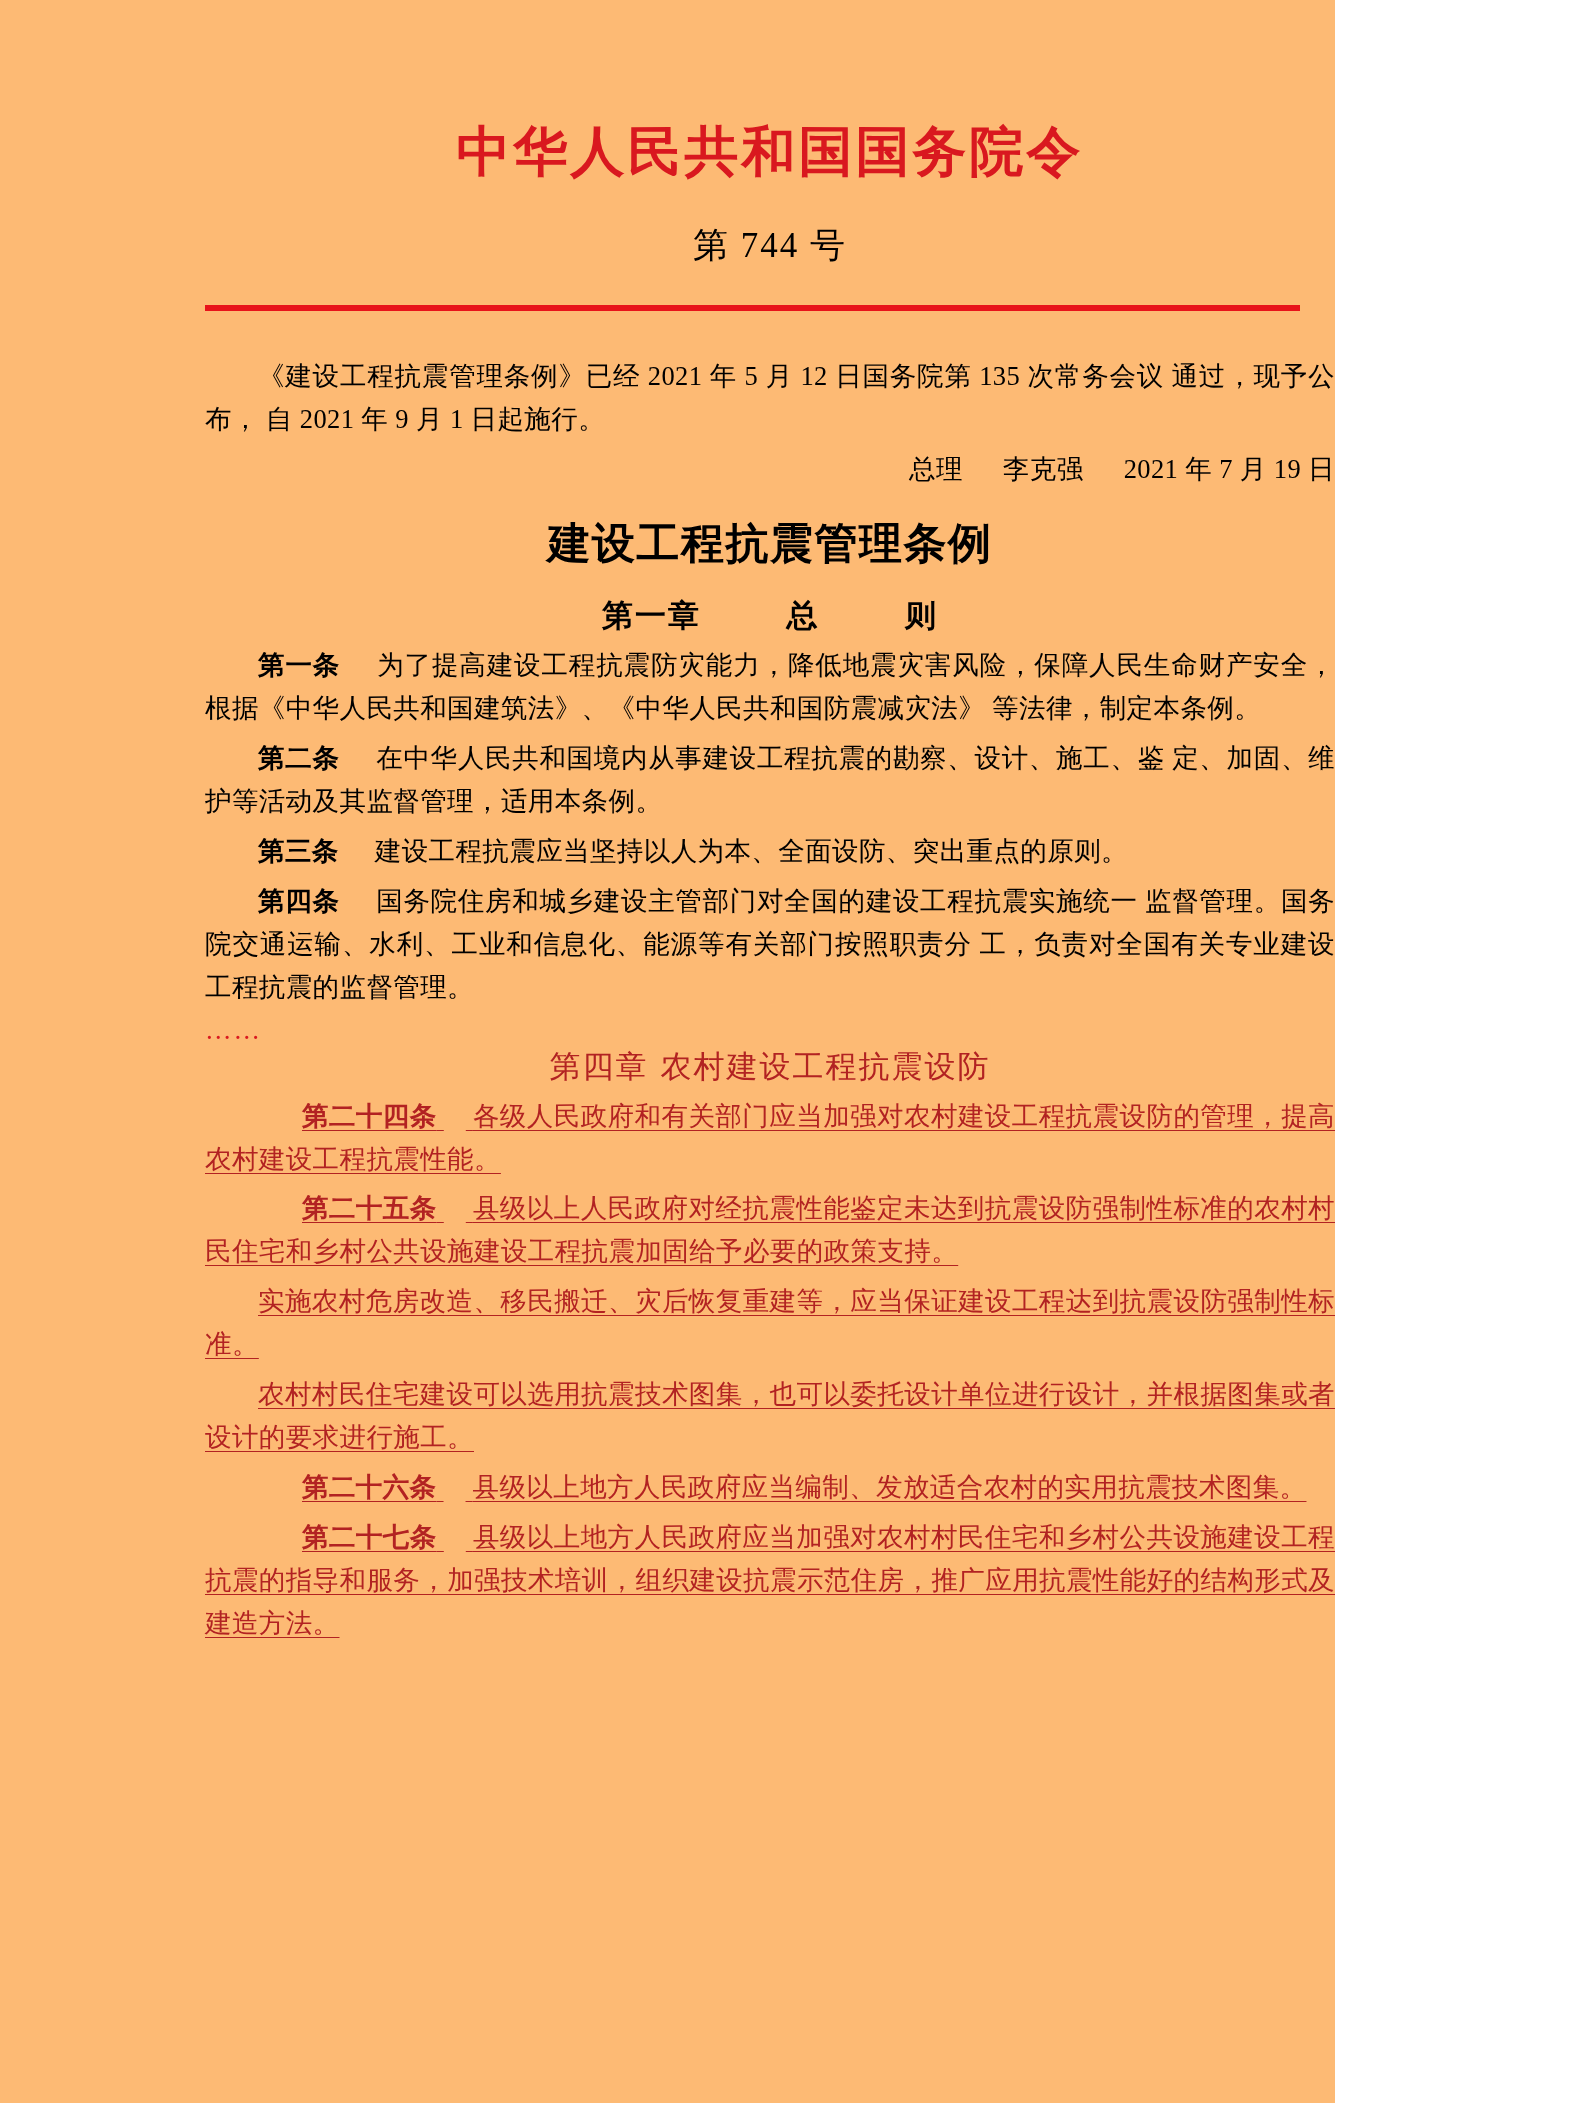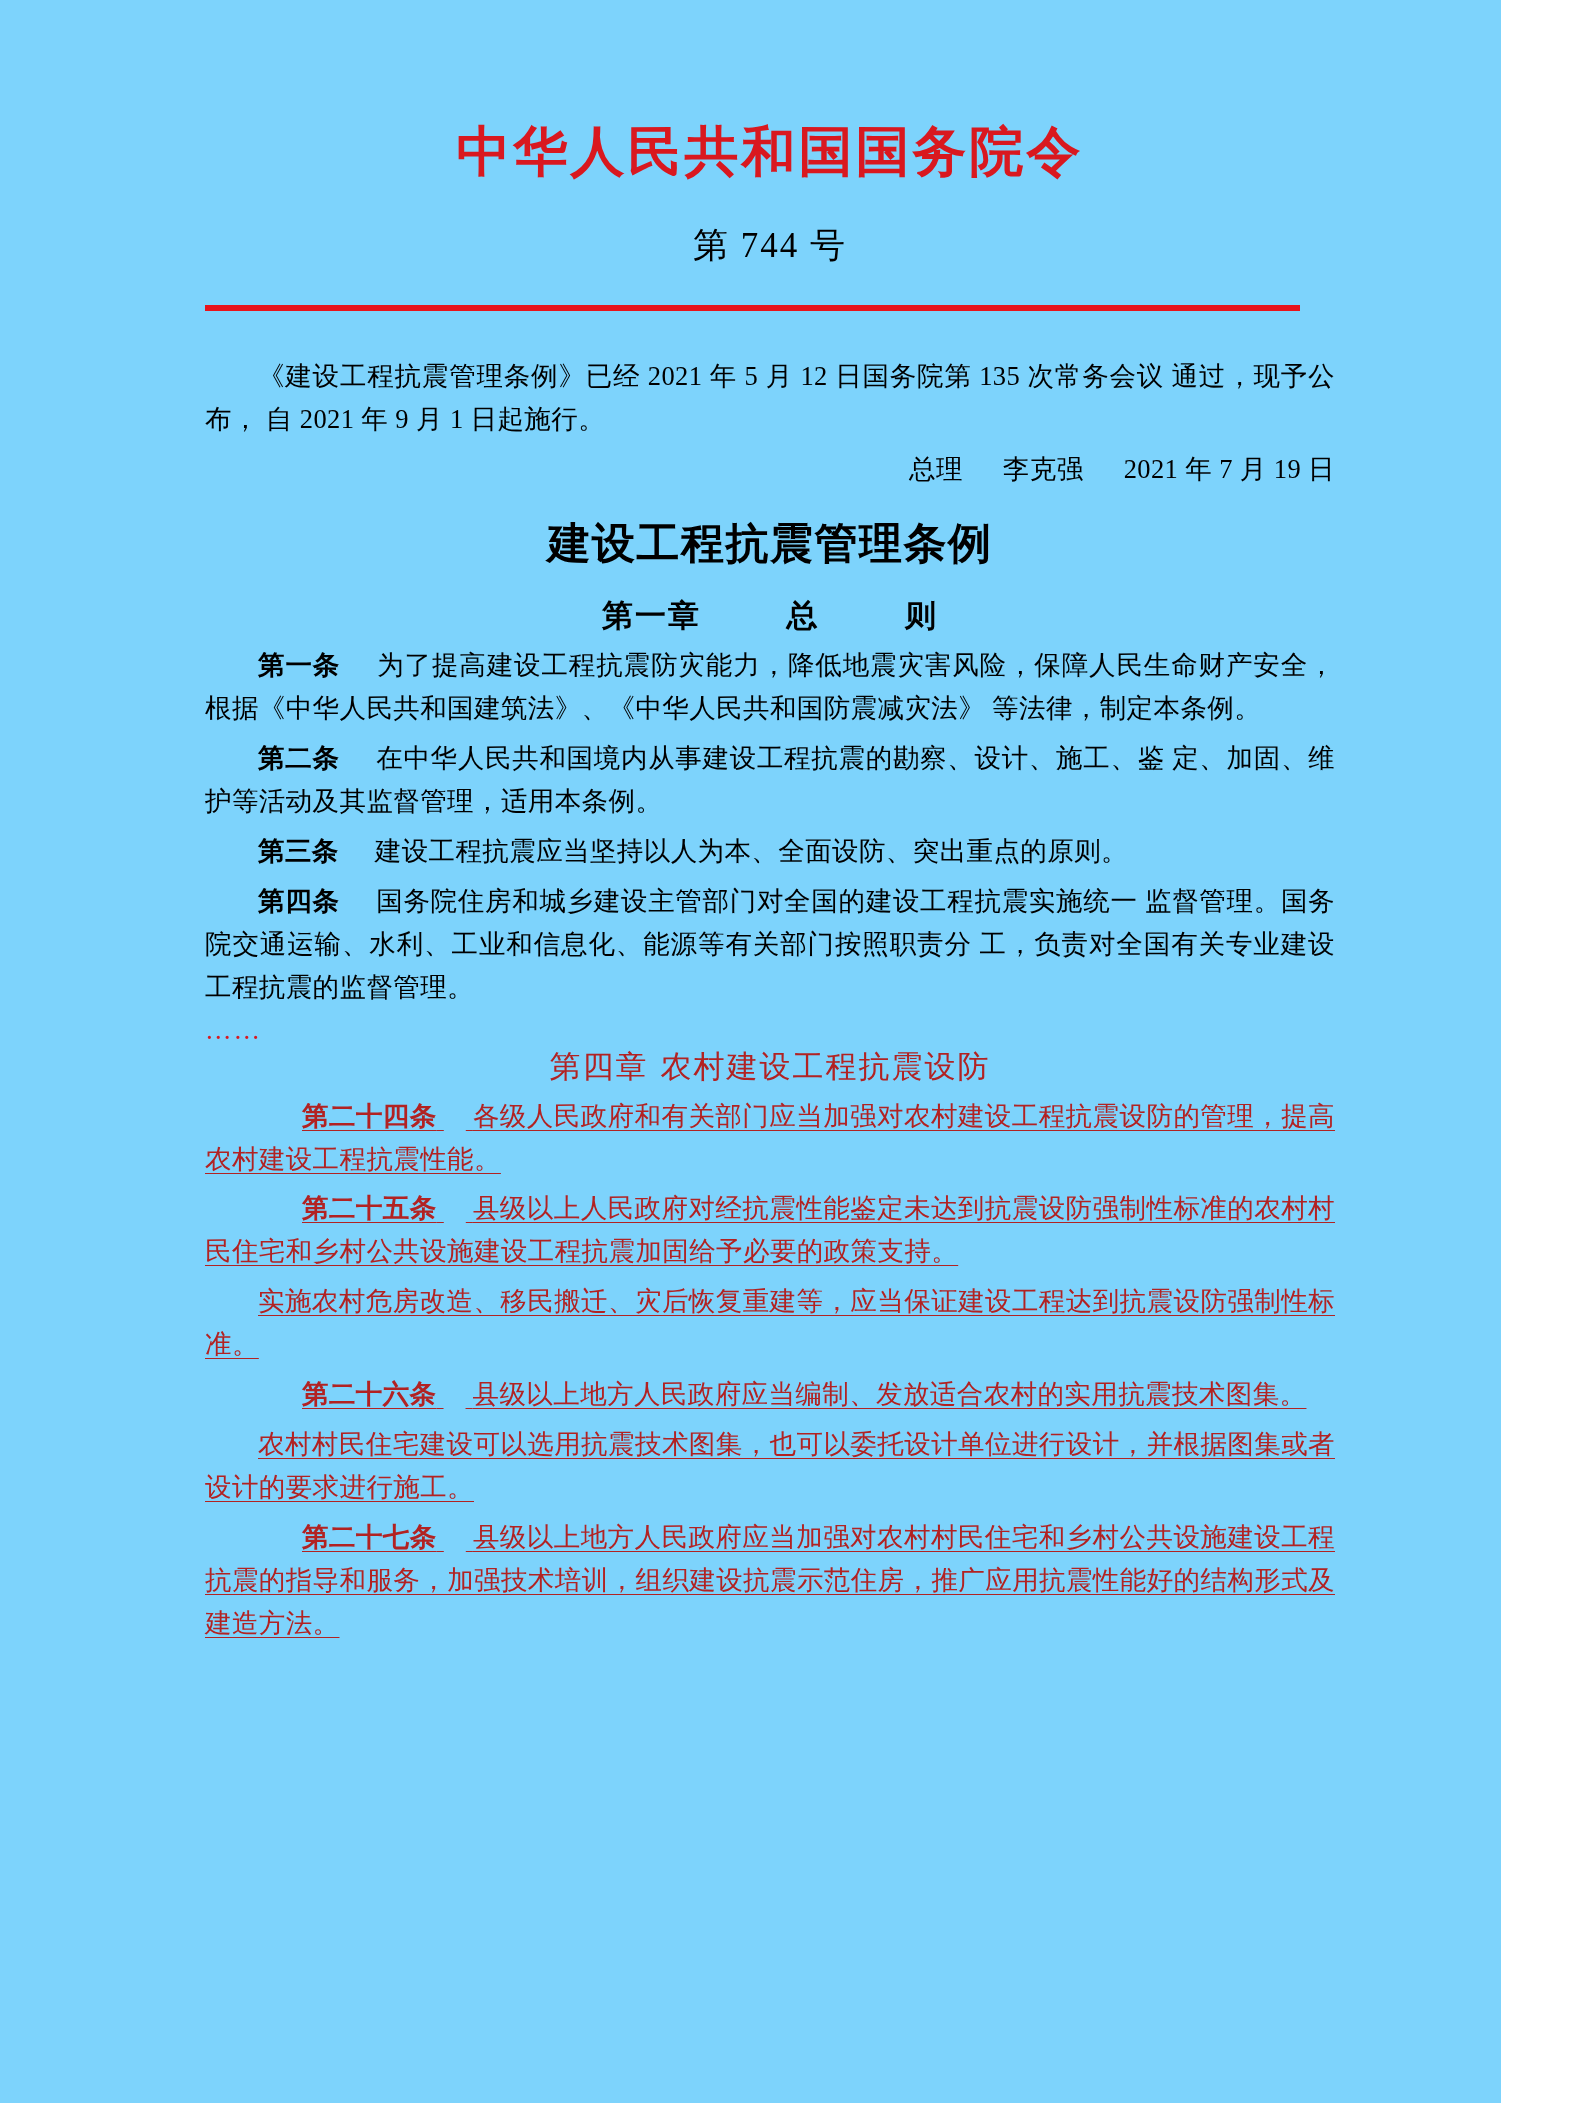--- a/index.html
+++ b/index.html
@@ -5,27 +5,27 @@
   html, body {
     margin: 0;
     padding: 0;
     background: #ffffff;
   }
   body {
     font-family: "Liberation Serif", "DejaVu Serif", serif;
     color: #000000;
   }
   .page {
-    width: 1501px;
+    width: 1335px;
     height: 2103px;
     position: relative;
     box-sizing: border-box;
     padding: 0;
     overflow: hidden;
-    background: #7dd3fc;
+    background: #fdba74;
   }
   .content {
     position: absolute;
     left: 205px;
     top: 0;
     width: 1130px;
   }
 
   
   .doc-title {
@@ -203,27 +203,27 @@
         <span class="art-label">第二十五条</span>
         <span class="art-gap"></span>
         <span>县级以上人民政府对经抗震性能鉴定未达到抗震设防强制性标准的农村村民住宅和乡村公共设施建设工程抗震加固给予必要的政策支持。</span>
       </p>
 
       <p class="para rev">
         <span>实施农村危房改造、移民搬迁、灾后恢复重建等，应当保证建设工程达到抗震设防强制性标准。</span>
       </p>
 
       <p class="para rev">
+        <span>农村村民住宅建设可以选用抗震技术图集，也可以委托设计单位进行设计，并根据图集或者设计的要求进行施工。</span>
+      </p>
+
+      <p class="para rev">
         <span class="art-label">第二十六条</span>
         <span class="art-gap"></span>
         <span>县级以上地方人民政府应当编制、发放适合农村的实用抗震技术图集。</span>
-      </p>
-
-      <p class="para rev">
-        <span>农村村民住宅建设可以选用抗震技术图集，也可以委托设计单位进行设计，并根据图集或者设计的要求进行施工。</span>
       </p>
 
       <p class="para rev">
         <span class="art-label">第二十七条</span>
         <span class="art-gap"></span>
         <span>县级以上地方人民政府应当加强对农村村民住宅和乡村公共设施建设工程抗震的指导和服务，加强技术培训，组织建设抗震示范住房，推广应用抗震性能好的结构形式及建造方法。</span>
       </p>
     </div>
 
   </div>

